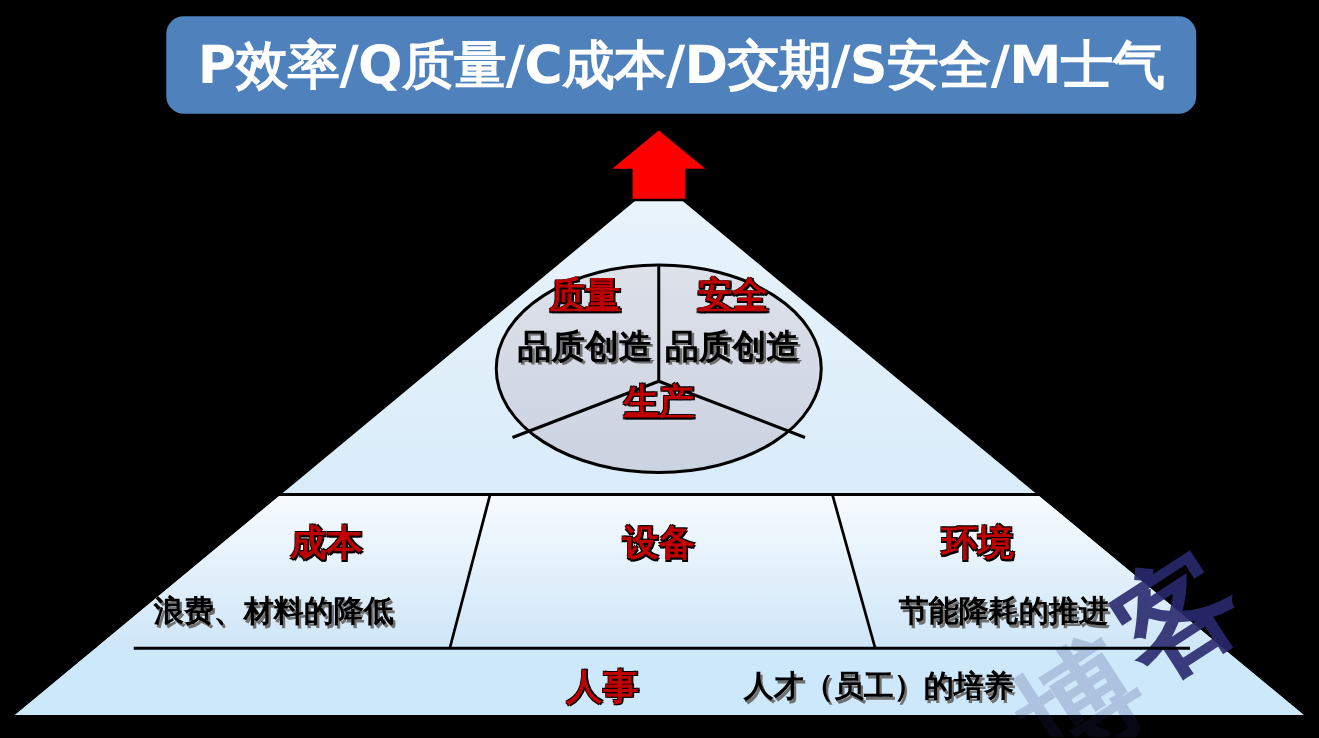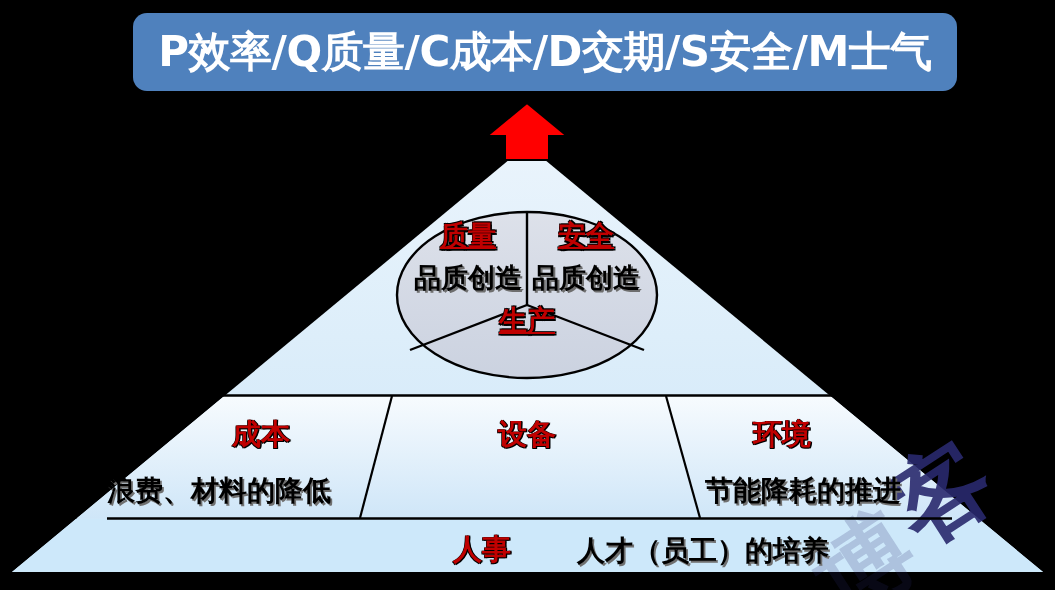--- a/index.html
+++ b/index.html
@@ -74,21 +74,21 @@
     color: #C00000;
     font-weight: bold;
     font-size: 29px;
     text-shadow: 1.3px 1.3px 0 #000, -0.5px -0.5px 0 #000,
                  1.3px -0.5px 0 #000, -0.5px 1.3px 0 #000;
     text-align: center;
   }
   .blk-sub-sm {
     color: #000000;
     font-weight: bold;
-    font-size: 28px;
+    font-size: 24px;
     text-shadow: 1.8px 1.8px 0 #707070;
   }
   .center-x { transform: translateX(-50%); }
 </style>
 </head>
 <body>
 
 <div id="stage">
 
   <div id="header-banner">

